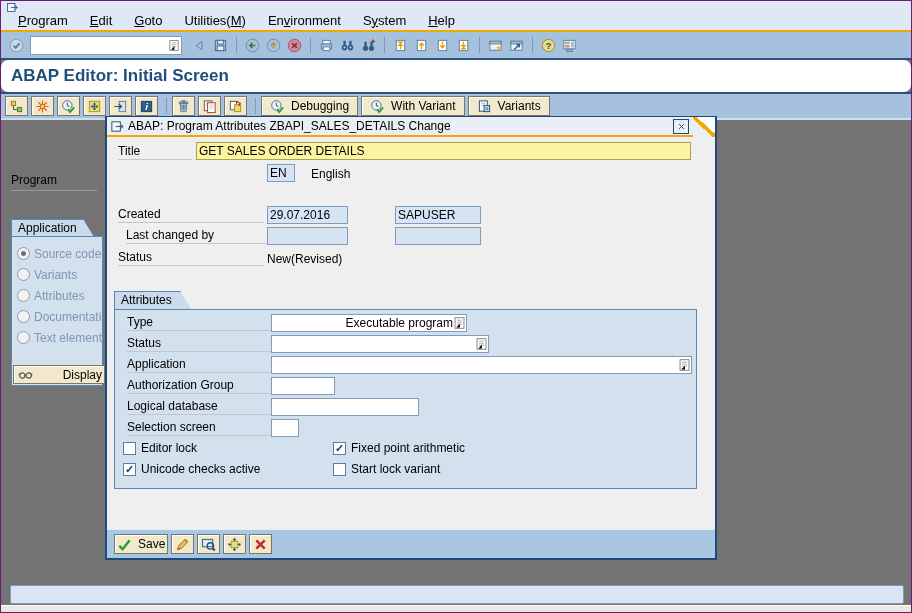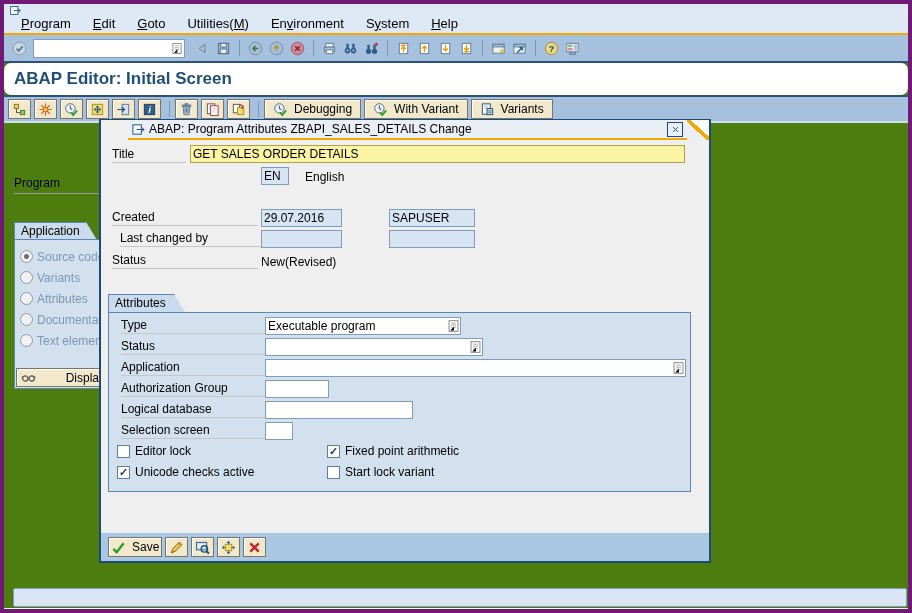--- a/index.html
+++ b/index.html
@@ -1,18 +1,18 @@
 <!DOCTYPE html>
 <html style="--accent_orange: #F2A800; --menubar_blue: #DEE9F5; --toolbar_blue: #A6C1DD; --header_text: #1F4E79; --dialog_border: #1C4A7A; --title_field_yellow: #FBF4A2; --readonly_field_blue: #D7E4F4; --groupbox_blue: #D3E0EE; --button_tan: #F2E9CC; --status_field_blue: #D9E5F5;"><head>
 <meta charset="utf-8">
 <style>
   * { box-sizing: border-box; margin: 0; padding: 0; }
   html,body { background:#F0F0F0; }
   body { font-family:"Liberation Sans", sans-serif; font-size:12px; color:#000; }
-  .screen { position:relative; width:912px; height:613px; background:#4d7c0f; overflow:hidden; border:4px solid #701a75; }
+  .screen { position:relative; width:912px; height:613px; background:#737373; overflow:hidden; border:1px solid #701a75; }
 
   .icon { display:inline-flex; }
   .icon svg { width:15px; height:15px; display:block; }
 
   
   .menubar { position:absolute; left:0; top:0; width:100%; height:29px; background:var(--menubar_blue,#DEE9F5); }
   .win-icon { position:absolute; left:3px; top:0px; width:17px; height:13px; background:none; border:none; }
   .win-icon svg { width:15px; height:13px; }
   .menu-row { position:absolute; left:6px; top:9px; height:20px; display:flex; align-items:center; font-size:13px; }
   .menu-item { padding:0 11px; white-space:nowrap; cursor:default; }
@@ -45,30 +45,30 @@
   .subobj-tab { position:absolute; left:10px; top:218px; height:18px; background:#C9DBEC; border:1px solid #5D87B0; border-bottom:none; padding:1px 6px 0 6px; font-size:12px; }
   .subobj-tab::after { content:""; position:absolute; left:100%; top:-1px; width:0; height:0; border-bottom:18px solid #C9DBEC; border-right:11px solid transparent; }
   .subobj-box { position:absolute; left:10px; top:235px; width:92px; height:150px; background:var(--groupbox_blue,#D3E0EE); border:1px solid #5D87B0; padding:6px 0 0 5px; overflow:hidden; }
   .radio-row { display:flex; align-items:center; height:21px; white-space:nowrap; }
   .radio { width:13px; height:13px; border-radius:50%; background:#F2F2F2; border:1px solid #8A9BB0; position:relative; margin-right:4px; flex:none; }
   .radio.selected::after { content:""; position:absolute; left:3px; top:3px; width:5px; height:5px; border-radius:50%; background:#6E6E6E; }
   .radio-label { color:#7E96B4; }
   .display-btn { position:absolute; left:12px; top:364px; width:92px; height:19px; background:var(--button_tan,#F2E9CC); border:1px solid #76766A; box-shadow:inset 1px 1px 0 #FFFDF4; display:flex; align-items:center; justify-content:space-between; padding:0 2px 0 4px; font:inherit; }
 
   
-  .dialog { position:absolute; left:95px; top:115px; width:612px; height:444px; background:#EFEFEF; border:2px solid var(--dialog_border,#1C4A7A); border-top-width:1px; z-index:10;padding-left:27px; }
+  .dialog { position:absolute; left:104px; top:115px; width:612px; height:444px; background:#EFEFEF; border:2px solid var(--dialog_border,#1C4A7A); border-top-width:1px; z-index:10; }
   .dlg-titlebar { position:relative; height:20px; background:#E9EFF5; border-bottom:2px solid var(--accent_orange,#F2A800); display:flex; align-items:center; padding-left:3px; }
   .dlg-title { margin-left:3px; flex:1; white-space:nowrap; overflow:hidden; font-size:12px; }
   .dlg-close { width:16px; height:15px; background:#E9EFF5; border:1px solid #1C4A7A; display:flex; align-items:center; justify-content:center; margin-right:26px; padding:0; }
   .dlg-close svg { width:11px; height:11px; }
   .dlg-corner { position:absolute; right:0; top:0; width:22px; height:20px; background:linear-gradient(to top right, #E9EFF5 45%, var(--accent_orange,#F2A800) 45%, var(--accent_orange,#F2A800) 58%, #FBFDFF 58%); }
   .dlg-body { position:absolute; left:0; right:0; top:22px; bottom:0; }
 
   .f-label { position:absolute; height:16px; border-bottom:1px solid #C6C6C6; white-space:nowrap; overflow:hidden; }
-  .field { position:absolute; height:18px; background:#fff; border:1px solid #7F9DB9; display:flex; align-items:center; padding-left:2px; font-size:12px; }
+  .field { position:absolute; height:18px; background:#fff; border:1px solid #7F9DB9; display:flex; align-items:center; padding-left:2px; font-size:12px;text-align:right; }
   .field .val { flex:1; white-space:nowrap; overflow:hidden; }
   .field .icon svg { width:13px; height:14px; }
   .txt-input { position:absolute; height:18px; border:1px solid #7F9DB9; background:#fff; font:inherit; padding:0 2px; }
   .yellow { background:var(--title_field_yellow,#FBF4A2); border-color:#AFA14C; }
   .ro-blue { background:var(--readonly_field_blue,#D7E4F4); }
   .plain-text { position:absolute; white-space:nowrap; }
 
   .grp-tab { position:absolute; left:7px; top:152px; height:18px; background:#C9DBEC; border:1px solid #5D87B0; border-bottom:none; padding:1px 8px 0 6px; }
   .grp-tab::after { content:""; position:absolute; left:100%; top:-1px; width:0; height:0; border-bottom:18px solid #C9DBEC; border-right:11px solid transparent; }
   .grp-box { position:absolute; left:7px; top:170px; width:583px; height:180px; background:var(--groupbox_blue,#D3E0EE); border:1px solid #5D87B0; }

